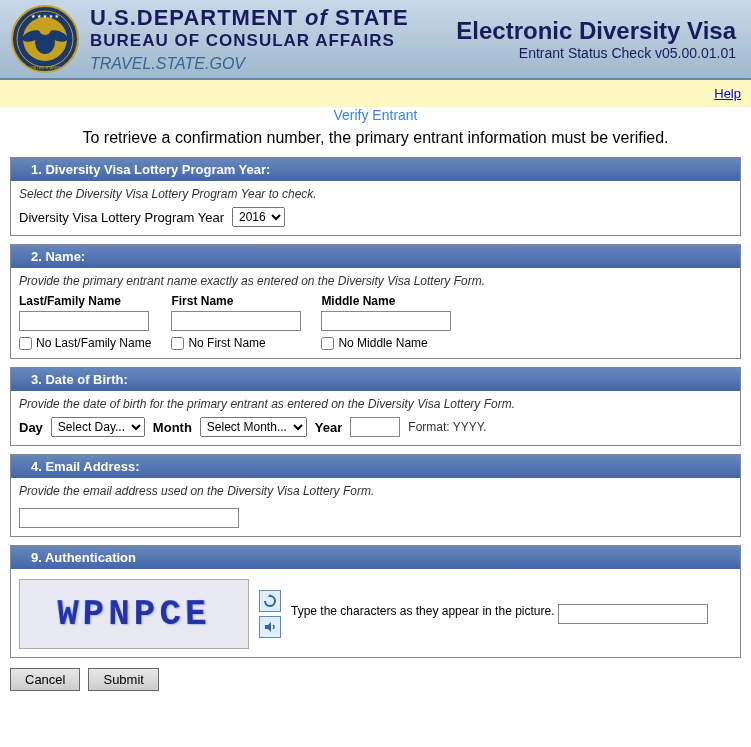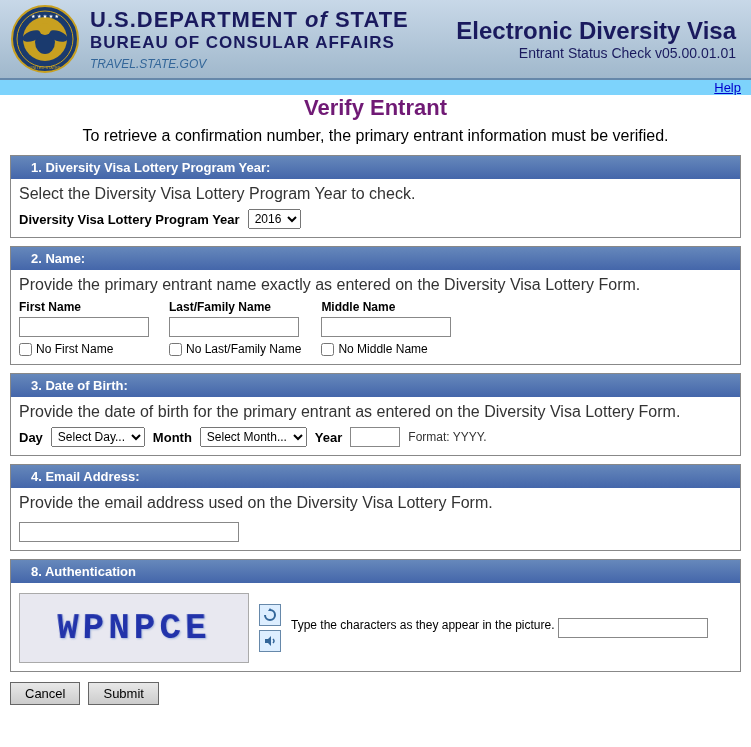--- a/index.html
+++ b/index.html
@@ -36,60 +36,60 @@
     .dept-name em {
       font-style: italic;
     }
     .bureau-name {
       font-size: 17px;
       color: #1a1a5e;
       font-weight: bold;
       letter-spacing: 1px;
     }
     .travel-url {
-      font-size: 12px;
+      font-size: 16px;
       color: #336699;
       font-style: italic;
       margin-top: 4px;
     }
     .header-right {
       text-align: right;
       color: #1a1a5e;
       padding-right: 5px;
     }
     .edv-title {
       font-size: 24px;
       font-weight: bold;
     }
     .esc-title {
       font-size: 14px;
     }
 
     
     .topnav {
       text-align: right;
-      padding: 0 10px;
-      background: #7dd3fc;
+      padding: 6px 10px;
+      background: #fef9c3;
     }
     .topnav a {
       color: #0000cc;
       text-decoration: underline;
       font-size: 13px;
     }
 
     
     .main-content {
       padding: 0 10px 10px 10px;
     }
     .page-title {
       text-align: center;
-      font-size: 22px;
-      font-weight: bold;
+      font-size: 14px;
+      font-weight: normal;
       margin-bottom: 6px;
-      color: #701a75;
+      color: #3b82f6;
     }
     .page-desc {
       text-align: center;
       font-size: 16px;
       color: #000;
       margin-bottom: 10px;
     }
 
     
     .section {
@@ -101,33 +101,34 @@
       color: #fff;
       font-weight: bold;
       font-size: 13px;
       padding: 4px 20px;
     }
     .section-body {
       padding: 6px 8px 8px 8px;
       background: #fff;
     }
     .section-instruction {
-      font-size: 16px;
+      font-style: italic;
+      font-size: 12px;
       color: #333;
       margin-bottom: 6px;
     }
 
     
     .dropdown-row {
       display: flex;
       align-items: center;
       gap: 8px;
     }
     .dropdown-label {
-      font-weight: bold;
+      font-weight: normal;
       font-size: 13px;
     }
     select {
       font-size: 12px;
       padding: 1px 2px;
     }
 
     
     .name-fields {
       display: flex;
@@ -325,33 +326,33 @@
       </div>
     </div>
   </div>
 
   <div class="section">
     <div class="section-header">2. Name:</div>
     <div class="section-body">
       <div class="section-instruction">Provide the primary entrant name exactly as entered on the Diversity Visa Lottery Form.</div>
       <div class="name-fields">
         <div class="name-field-group">
+          <label>Last/Family Name</label>
+          <input type="text" style="">
+          <div class="checkbox-row">
+            <input type="checkbox" style="">
+            <span>No Last/Family Name</span>
+          </div>
+        </div>
+        <div class="name-field-group">
           <label>First Name</label>
           <input type="text" style="">
           <div class="checkbox-row">
             <input type="checkbox" style="">
             <span>No First Name</span>
-          </div>
-        </div>
-        <div class="name-field-group">
-          <label>Last/Family Name</label>
-          <input type="text" style="">
-          <div class="checkbox-row">
-            <input type="checkbox" style="">
-            <span>No Last/Family Name</span>
           </div>
         </div>
         <div class="name-field-group">
           <label>Middle Name</label>
           <input type="text" style="">
           <div class="checkbox-row">
             <input type="checkbox" style="">
             <span>No Middle Name</span>
           </div>
         </div>
@@ -392,21 +393,21 @@
 
   <div class="section">
     <div class="section-header">4. Email Address:</div>
     <div class="section-body">
       <div class="section-instruction">Provide the email address used on the Diversity Visa Lottery Form.</div>
       <input type="text" class="email-input" style="">
     </div>
   </div>
 
   <div class="section">
-    <div class="section-header">8. Authentication</div>
+    <div class="section-header">9. Authentication</div>
     <div class="section-body">
       <div class="auth-row">
         <div class="captcha-image">
           <span class="captcha-text">WPNPCE</span>
         </div>
         <div class="captcha-controls">
           <button class="captcha-btn" title="Refresh">
             <svg width="14" height="14" viewBox="0 0 14 14">
               <path d="M7 2 A5 5 0 1 1 2 7" fill="none" stroke="#336699" stroke-width="2"></path>
               <polygon points="7,0 5,3 9,3" fill="#336699"></polygon>

